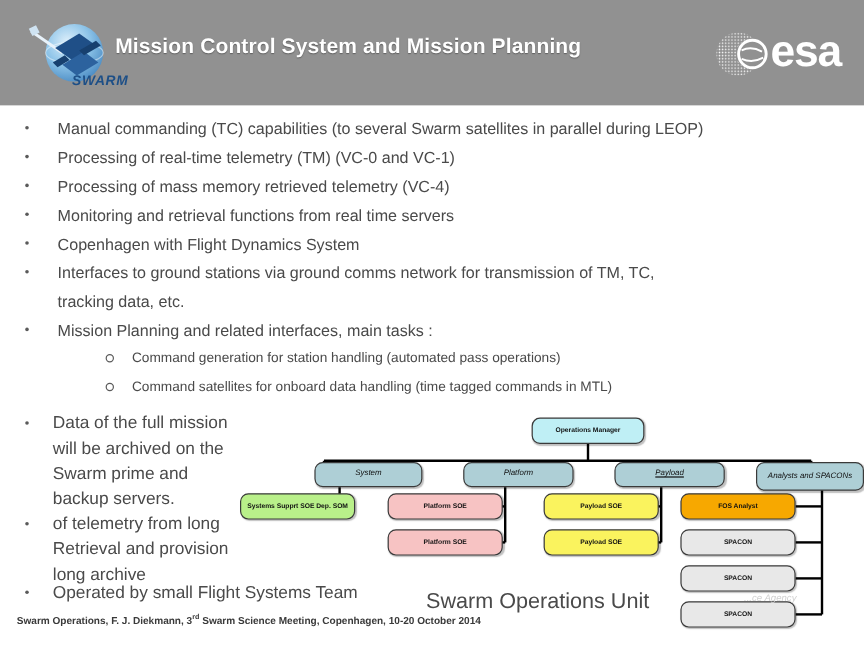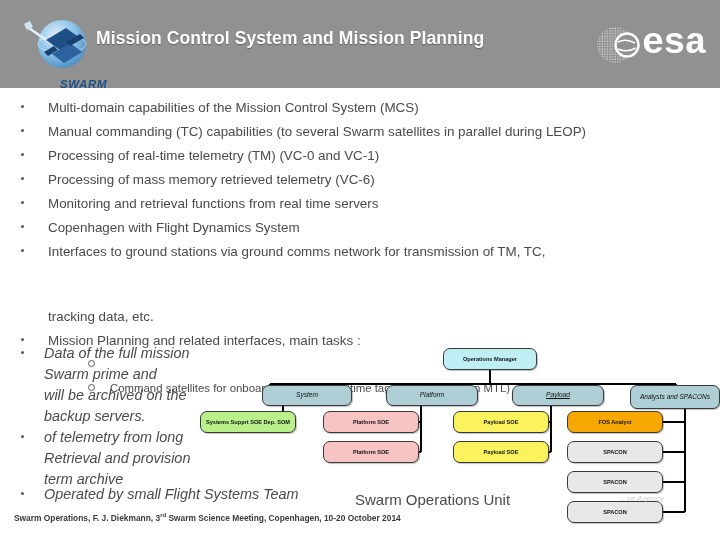--- a/index.html
+++ b/index.html
@@ -21,50 +21,50 @@
   .header-title{
     position:absolute;left:96px;top:28px;width:520px;
     font-size:17.5px;font-weight:bold;color:#ffffff;
     letter-spacing:.1px;white-space:nowrap;
     text-shadow:0 1px 1px rgba(0,0,0,.35);
   }
 
   
   .swarm-logo{position:absolute;left:18px;top:14px;width:104px;height:66px;}
   .swarm-word{
-    position:absolute;left:42px;top:64px;
+    position:absolute;left:42px;top:48px;
     font-size:11.5px;font-weight:bold;font-style:italic;
     color:#1d4f87;letter-spacing:.6px;
   }
 
   
   .esa-logo{position:absolute;right:12px;top:22px;width:112px;height:46px;}
   .esa-word{
     position:absolute;left:46px;top:-2px;
     font-size:37px;font-weight:bold;color:#ffffff;letter-spacing:-1px;
-    font-family:Liberation Mono, monospace;line-height:46px;
+    font-family:Liberation Sans, sans-serif;line-height:46px;
   }
 
   
   .bullets{position:absolute;left:0;top:96px;width:720px;}
   .b-row{position:relative;min-height:24px;}
   .b1{padding-left:48px;font-size:13.4px;line-height:24px;color:#4a4a4a;}
   .b1 .dot{
     position:absolute;left:21px;top:9px;width:3px;height:3px;
     background:#5a5a5a;border-radius:50%;
   }
-  .b1 .cont{display:block;margin-top:41px;}
+  .b1 .cont{display:block;}
   .b2{padding-left:110px;font-size:11.4px;line-height:22px;color:#4a4a4a;}
   .b2 .ring{
     position:absolute;left:88px;top:7px;width:5px;height:5px;
     border:1.3px solid #5a5a5a;border-radius:50%;
   }
 
   
-  .lower{position:absolute;left:0;top:343px;width:330px;font-style:italic;}
+  .lower{position:absolute;left:0;top:343px;width:330px;}
   .lw{position:relative;padding-left:44px;font-size:14.4px;line-height:21px;color:#4a4a4a;}
   .lw .dot{position:absolute;left:21px;top:8px;width:3px;height:3px;background:#5a5a5a;border-radius:50%;}
   .lw-line{display:block;}
 
   .fct{position:absolute;left:0;top:484px;width:420px;}
 
   
   .footer{
     position:absolute;left:14px;top:512px;
     font-size:8.4px;color:#3a3a3a;font-weight:bold;white-space:nowrap;
@@ -91,21 +91,21 @@
   .n-cat{background:#aecfd6;font-style:italic;font-weight:normal;font-size:6.6px;}
   .n-cat.u{text-decoration:underline;}
   .n-green{background:#b9f08a;}
   .n-pink{background:#f7c3c3;}
   .n-yellow{background:#faf35e;}
   .n-orange{background:#f7a800;}
   .n-grey{background:#e8e8e8;}
 
   .unit-label{
     position:absolute;left:355px;top:491px;
-    font-size:15px;color:#4a4a4a;white-space:nowrap;
+    font-size:18px;color:#4a4a4a;white-space:nowrap;
   }
 </style>
 </head>
 <body>
 
 <div class="header">
 
   <div class="swarm-logo">
     <svg width="104" height="66" viewBox="0 0 104 66">
       <defs>
@@ -145,33 +145,29 @@
     <div class="esa-word">esa</div>
   </div>
 
 </div>
 <div class="header-underline"></div>
 
 <div class="bullets">
 
   <div class="b-row b1">
     <span class="dot"></span>
-    <span>Multi-domain capabilities of the Mission Control System (MCS)</span>
-  </div>
-  <div class="b-row b1">
-    <span class="dot"></span>
     <span>Manual commanding (TC) capabilities (to several Swarm satellites in parallel during LEOP)</span>
   </div>
   <div class="b-row b1">
     <span class="dot"></span>
     <span>Processing of real-time telemetry (TM) (VC-0 and VC-1)</span>
   </div>
   <div class="b-row b1">
     <span class="dot"></span>
-    <span>Processing of mass memory retrieved telemetry (VC-6)</span>
+    <span>Processing of mass memory retrieved telemetry (VC-4)</span>
   </div>
   <div class="b-row b1">
     <span class="dot"></span>
     <span>Monitoring and retrieval functions from real time servers</span>
   </div>
   <div class="b-row b1">
     <span class="dot"></span>
     <span>Copenhagen with Flight Dynamics System</span>
   </div>
   <div class="b-row b1">
@@ -179,41 +175,42 @@
     <span>Interfaces to ground stations via ground comms network for transmission of TM, TC,</span>
     <span class="cont">tracking data, etc.</span>
   </div>
   <div class="b-row b1">
     <span class="dot"></span>
     <span>Mission Planning and related interfaces, main tasks :</span>
   </div>
 
   <div class="b-row b2">
     <span class="ring"></span>
+    <span>Command generation for station handling (automated pass operations)</span>
   </div>
   <div class="b-row b2">
     <span class="ring"></span>
     <span>Command satellites for onboard data handling (time tagged commands in MTL)</span>
   </div>
 
 </div>
 
 <div class="lower">
   <div class="lw">
     <span class="dot"></span>
     <span class="lw-line">Data of the full mission</span>
+    <span class="lw-line">will be archived on the</span>
     <span class="lw-line">Swarm prime and</span>
-    <span class="lw-line">will be archived on the</span>
     <span class="lw-line">backup servers.</span>
   </div>
   <div class="lw">
     <span class="dot"></span>
     <span class="lw-line">of telemetry from long</span>
     <span class="lw-line">Retrieval and provision</span>
-    <span class="lw-line">term archive</span>
+    <span class="lw-line">long archive</span>
   </div>
 </div>
 
 <div class="lower fct">
   <div class="lw">
     <span class="dot"></span>
     <span class="lw-line">Operated by small Flight Systems Team</span>
   </div>
 </div>
 

